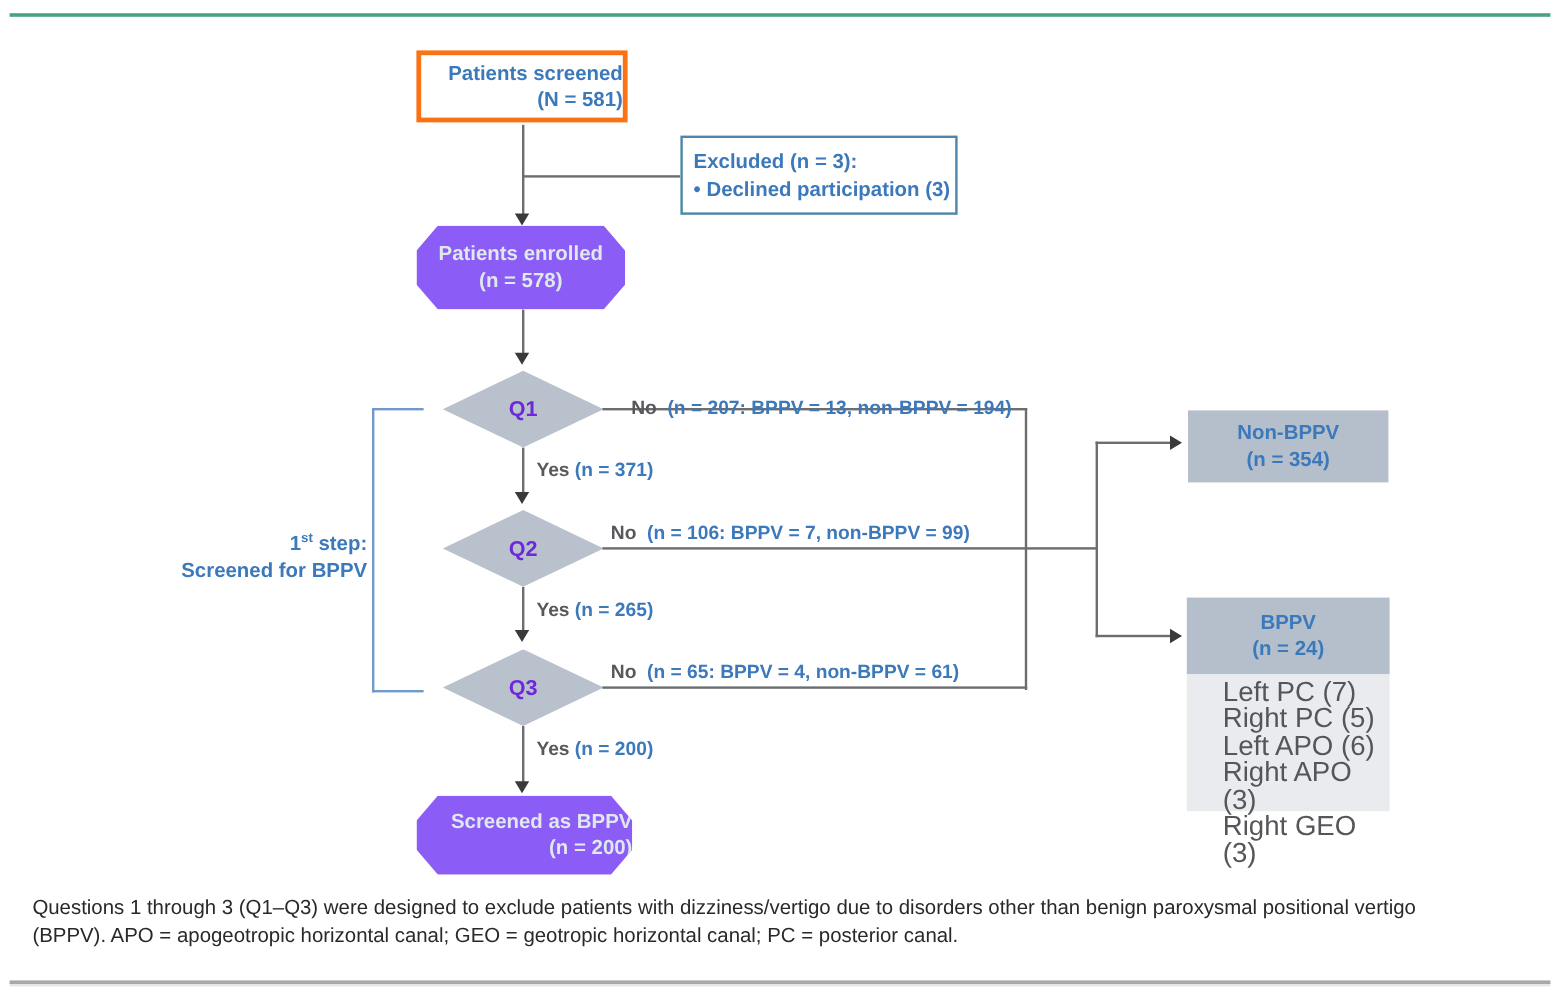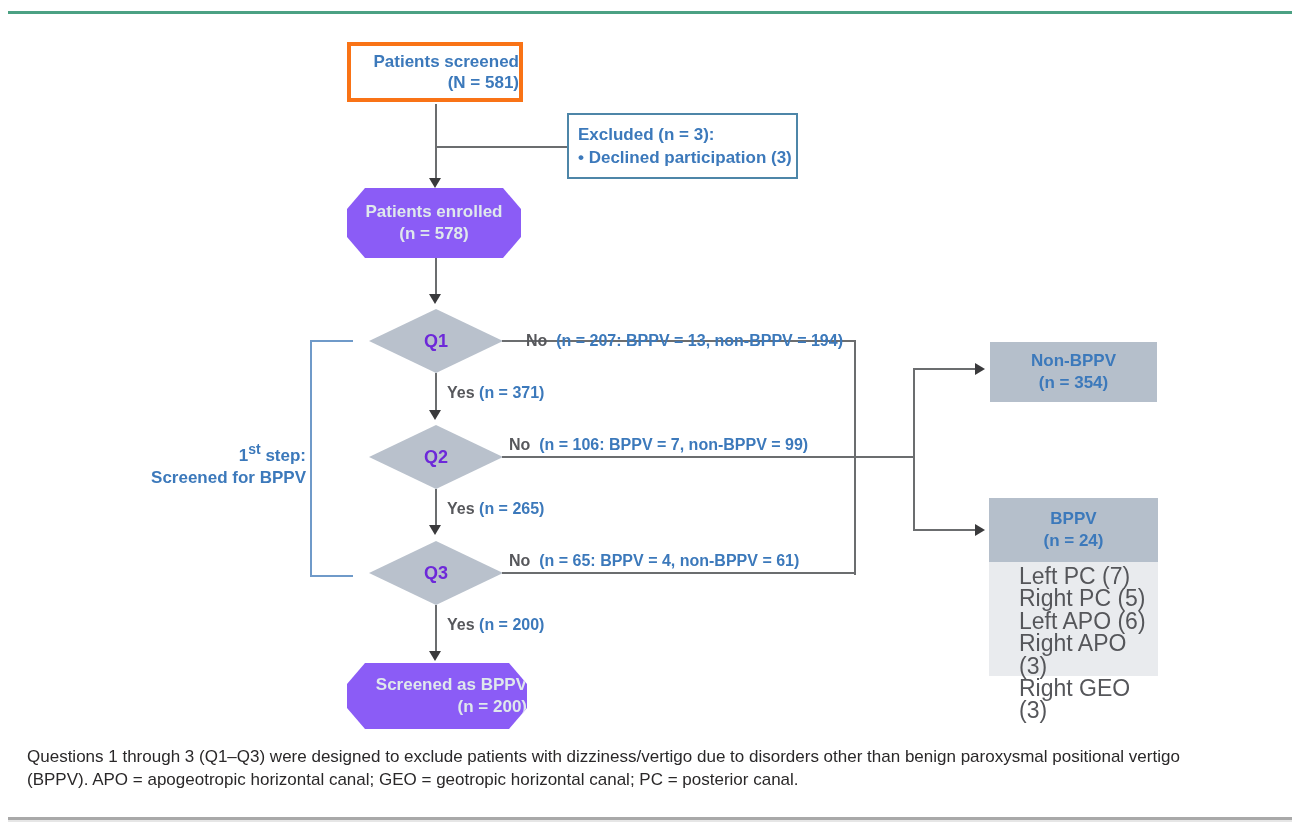--- a/index.html
+++ b/index.html
@@ -35,21 +35,21 @@
 
   
   .edge-label{position:absolute;font-weight:bold;font-size:16px;white-space:nowrap;}
   .edge-label .w{color:#57585c;}
   .edge-label .d{color:#3c79bb;}
 
   
   .bracket{position:absolute;background:#6f9ac9;}
   .step-label{position:absolute;left:90px;top:438px;width:216px;text-align:right;
        color:#3c79bb;font-weight:bold;font-size:17px;line-height:22px;white-space:nowrap;}
-  .step-label sup{font-size:14px;}
+  .step-label sup{font-size:11px;}
 
   
   .caption{position:absolute;left:27px;top:745px;width:1260px;color:#2a2829;font-size:17px;line-height:23px;}
 
   
   .seg-screened-down{left:435px;top:104px;height:75px;}
   .arr-enrolled{left:429px;top:178px;}
   .seg-excl{left:436px;top:146px;width:131px;}
   .pos-screened{left:347px;top:42px;width:176px;height:60px;}
   .pos-excluded{left:567px;top:113px;width:231px;height:66px;}

